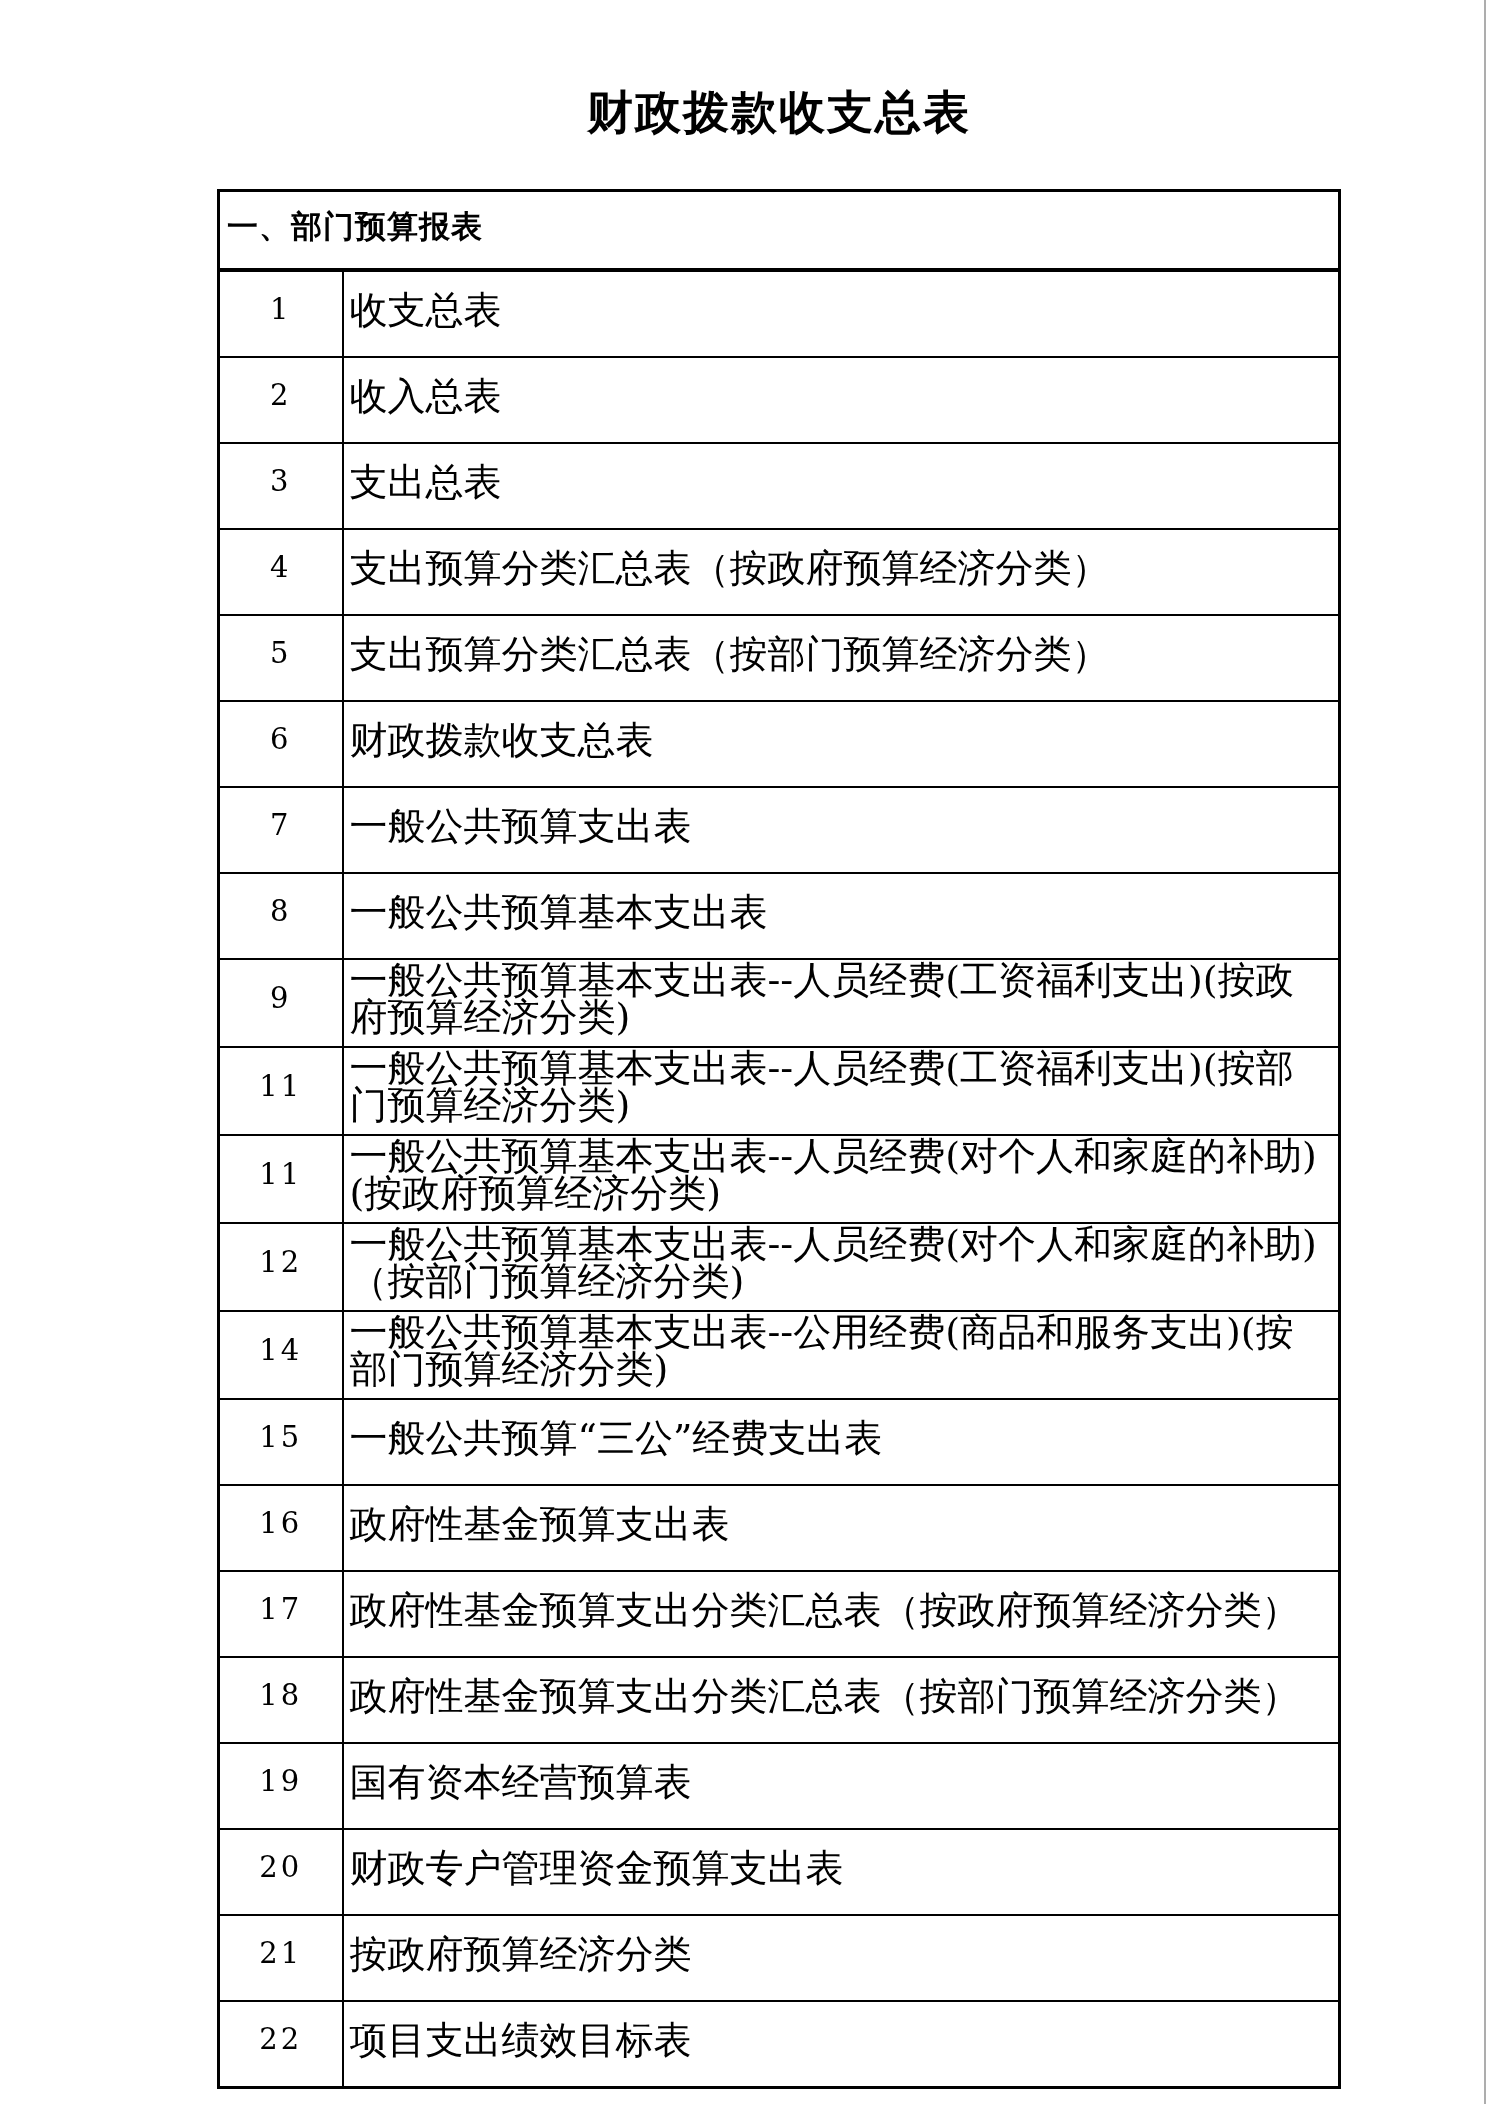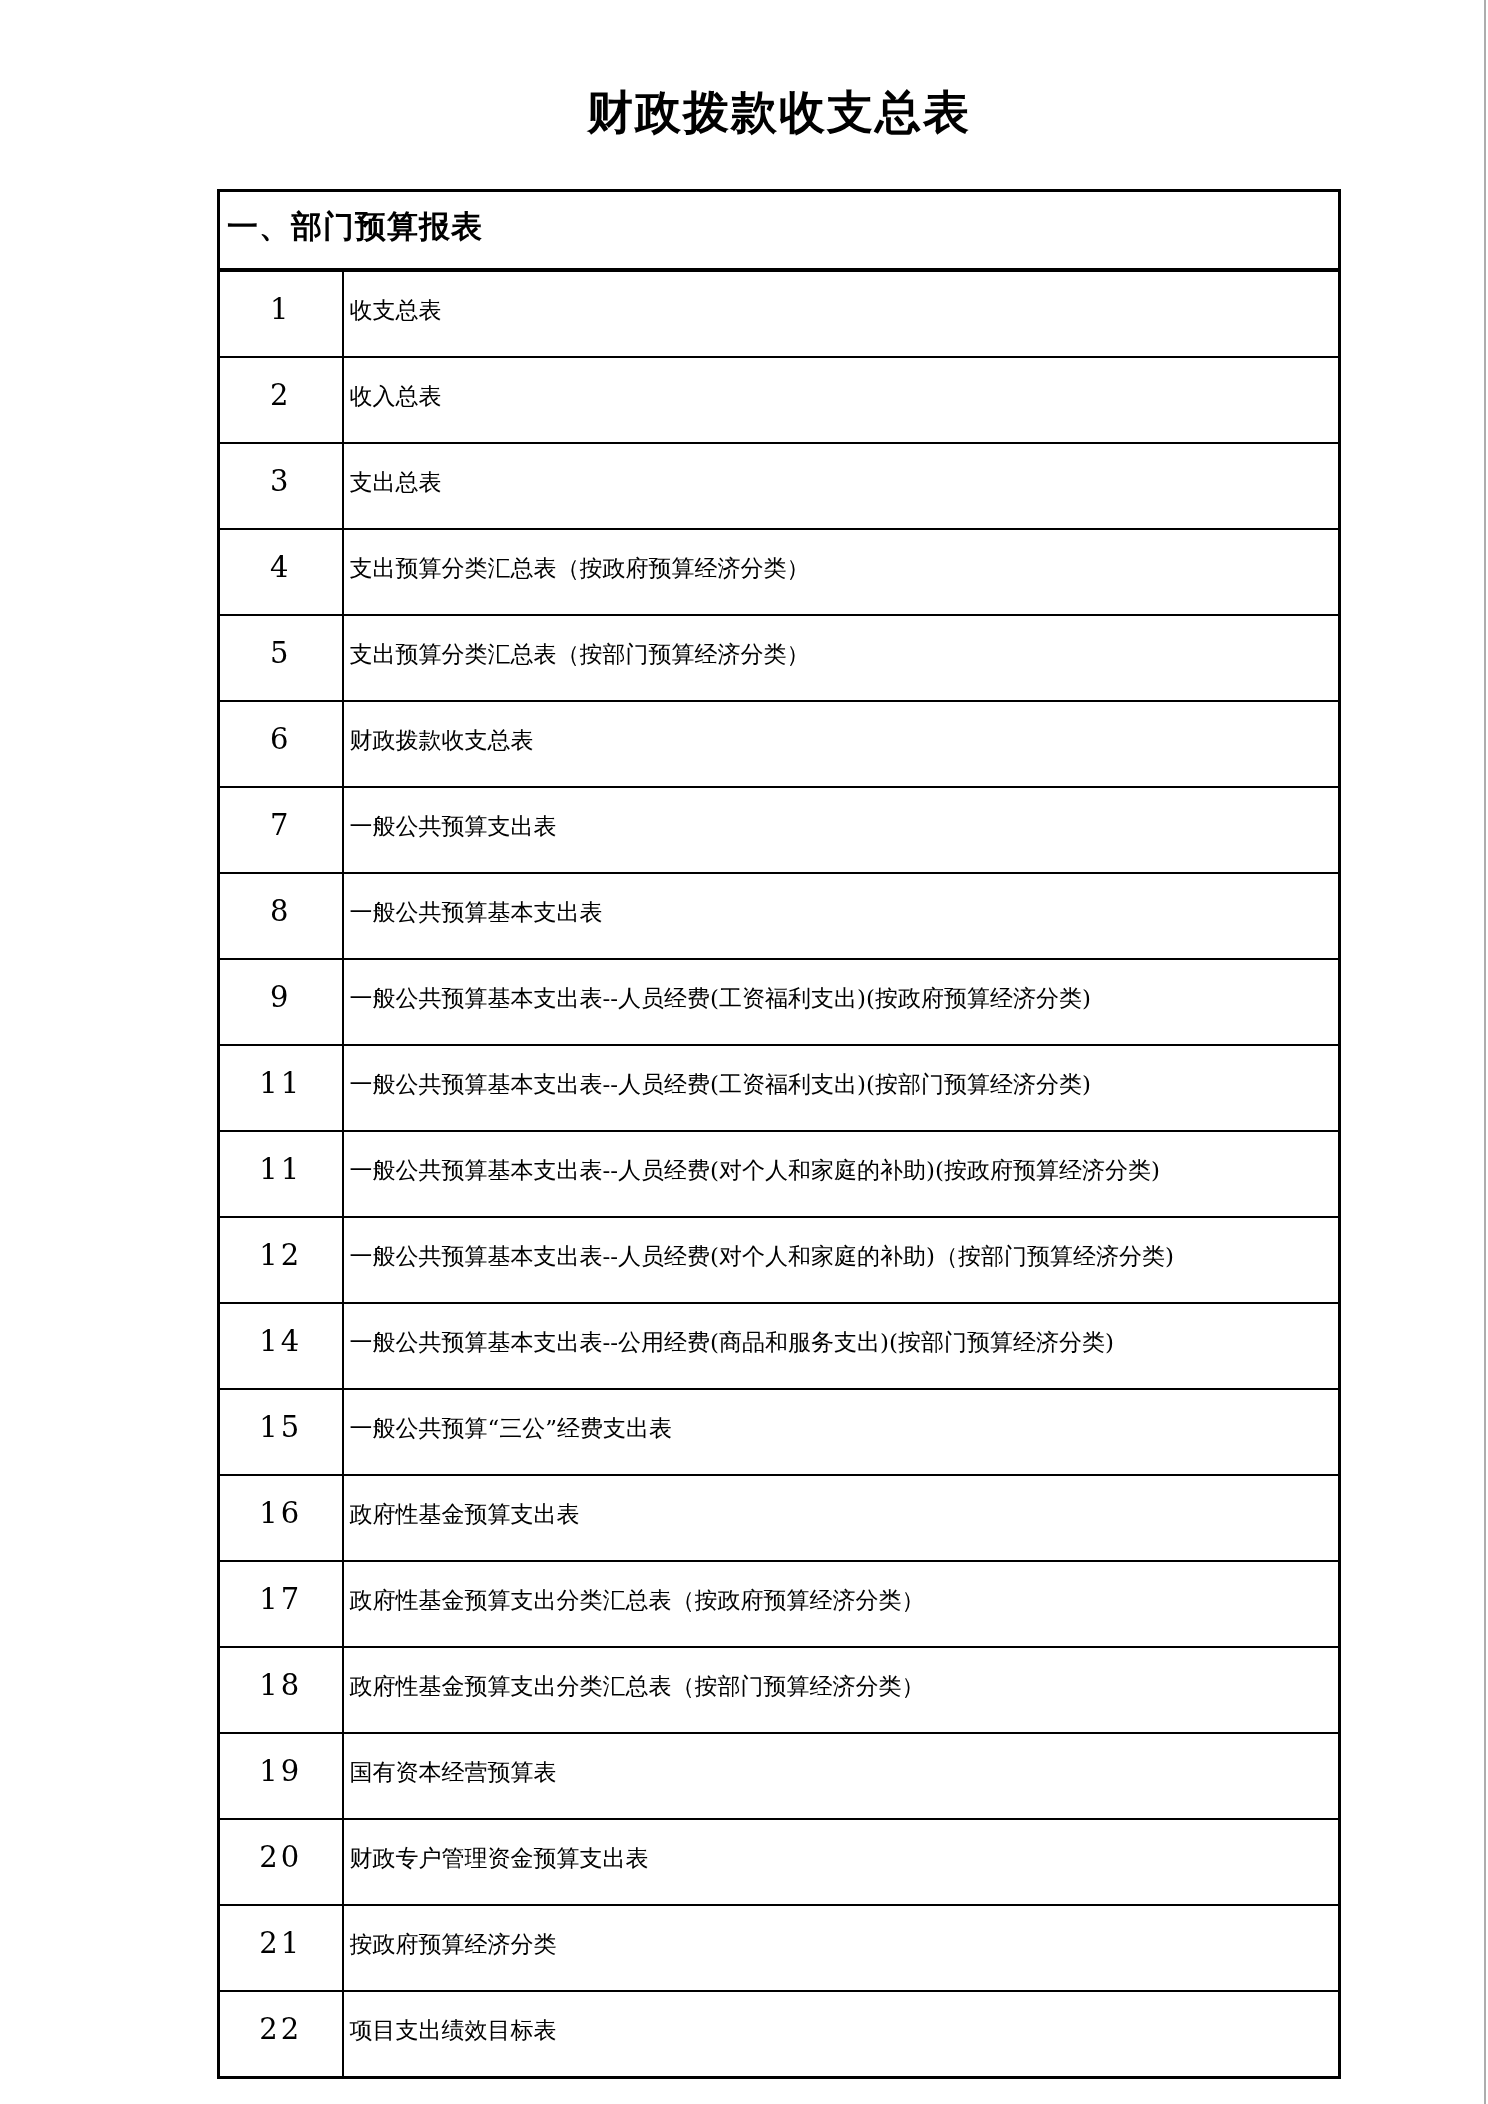--- a/index.html
+++ b/index.html
@@ -53,21 +53,21 @@
     border-bottom: 4px solid #000;
   }
   td.cell-num {
     text-align: center;
     font-size: 29px;
     letter-spacing: 3px;
     padding: 0 0 10px 0;
     height: 72px;
   }
   td.cell-title {
-    font-size: 23px;
+    font-size: 38px;
     line-height: 37px;
     padding: 2px 10px 10px 6px;
     height: 72px;
   }
   .page-edge-line {
     position: absolute;
     top: 0;
     left: 1484px;
     width: 2px;
     height: 2104px;

